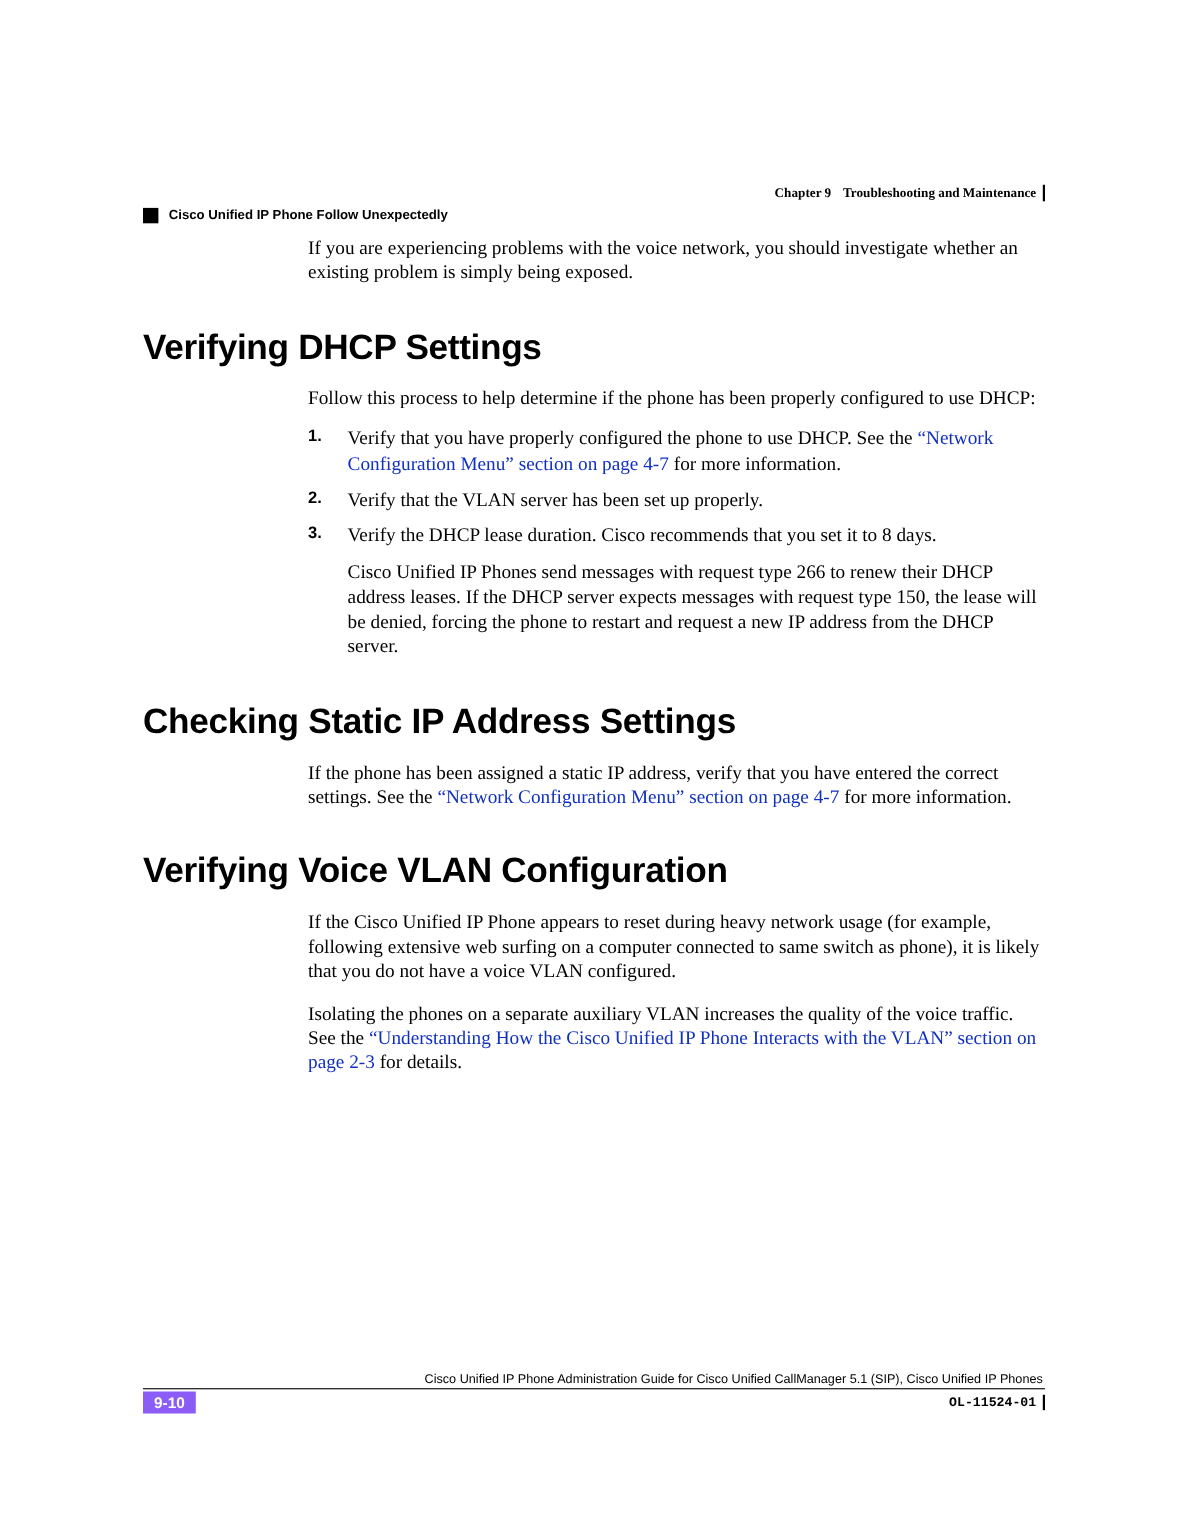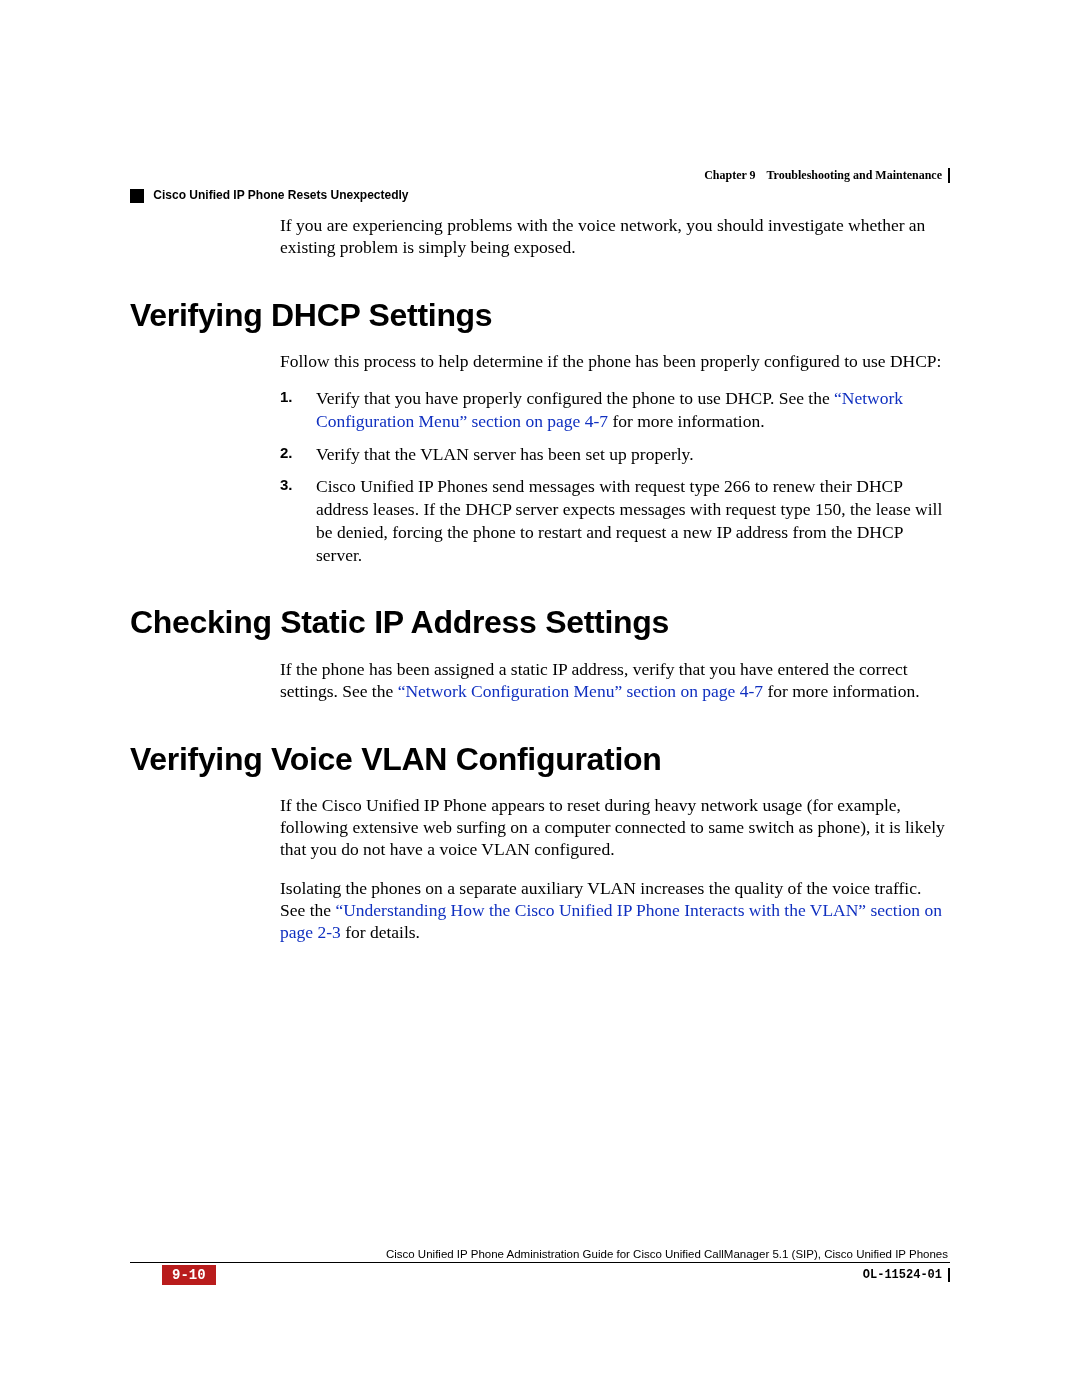--- a/index.html
+++ b/index.html
@@ -107,27 +107,26 @@
     font-size: 11.5px;
     text-align: right;
     padding-right: 2px;
     margin-bottom: 2px;
   }
   .footer-bar {
     display: flex;
     align-items: center;
   }
   .footer-page {
-    background: #b91c1c;
+    background: #8b5cf6;
     color: #fff;
-    font-family: Liberation Mono, monospace;
+    font-family: Liberation Sans, sans-serif;
     font-weight: bold;
     font-size: 14px;
     padding: 2px 10px;
-    margin-left: 32px;
   }
   .footer-doc {
     margin-left: auto;
     font-family: Liberation Mono, monospace;
     font-weight: bold;
     font-size: 12px;
     border-right: 2px solid #000;
     padding-right: 6px;
     text-align: center;
   }
@@ -137,41 +136,42 @@
 
 <div class="page">
 
   <div class="header-right">
     <span class="chapter">Chapter 9</span>
     <span>Troubleshooting and Maintenance</span>
   </div>
 
   <div class="header-left">
     <span class="bullet"></span>
-    <span>Cisco Unified IP Phone Resets Unexpectedly</span>
+    <span>Cisco Unified IP Phone Follow Unexpectedly</span>
   </div>
 
   <div class="content">
 
     <p class="body-text" style="margin-top:50px">If you are experiencing problems with the voice network, you should investigate whether an existing problem is simply being exposed.</p>
 
     <h2>Verifying DHCP Settings</h2>
     <p class="body-text">Follow this process to help determine if the phone has been properly configured to use DHCP:</p>
 
     <ol class="steps">
       <li>
         <span class="num">1.</span>
         <span>Verify that you have properly configured the phone to use DHCP. See the </span><a class="xref" href="#">“Network Configuration Menu” section on page 4-7</a><span> for more information.</span>
       </li>
       <li>
         <span class="num">2.</span>
         <span>Verify that the VLAN server has been set up properly.</span>
       </li>
       <li>
         <span class="num">3.</span>
+        <span>Verify the DHCP lease duration. Cisco recommends that you set it to 8 days.</span>
       </li>
     </ol>
     <p class="sub-para">Cisco Unified IP Phones send messages with request type 266 to renew their DHCP address leases. If the DHCP server expects messages with request type 150, the lease will be denied, forcing the phone to restart and request a new IP address from the DHCP server.</p>
 
     <h2>Checking Static IP Address Settings</h2>
     <p class="body-text">
       <span>If the phone has been assigned a static IP address, verify that you have entered the correct settings. See the </span><a class="xref" href="#">“Network Configuration Menu” section on page 4-7</a><span> for more information.</span>
     </p>
 
     <h2>Verifying Voice VLAN Configuration</h2>

